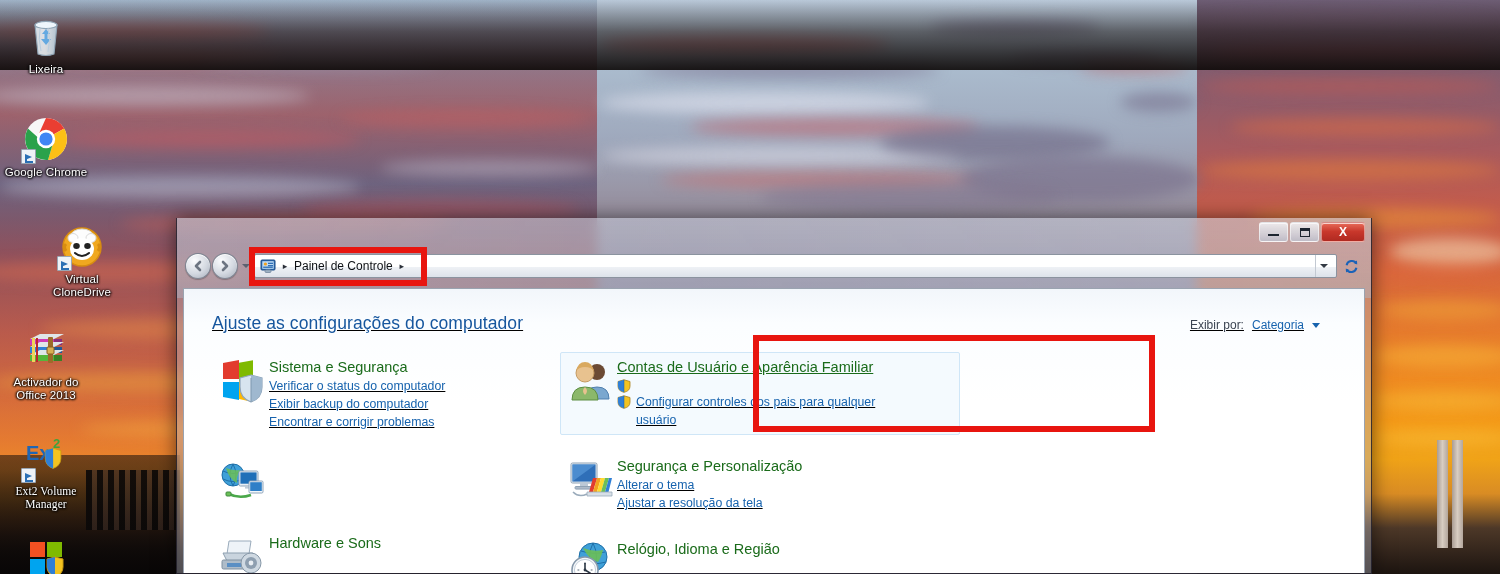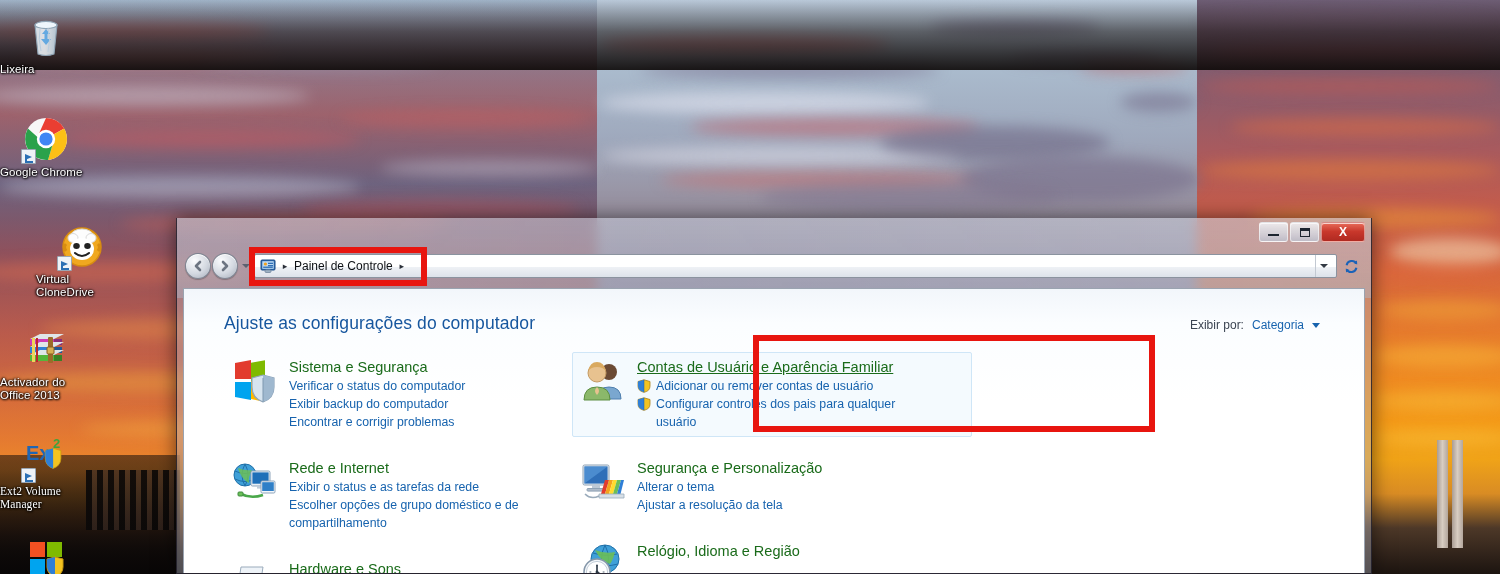--- a/index.html
+++ b/index.html
@@ -75,21 +75,21 @@
     background:linear-gradient(to bottom, rgba(25,18,16,0) 0%, rgba(22,16,14,.55) 45%, rgba(14,10,9,.92) 100%);
   }
 
   
   .tower { position:absolute; background:#c9bcb2; }
 
   
   #desktop-icons { position:absolute; left:0; top:0; width:96px; z-index:5; }
   .desk-icon {
     position:absolute; left:0; width:92px;
-    cursor:default;
+    text-align:center; cursor:default;
   }
   .desk-icon .glyph {
     width:48px; height:48px; margin:0 auto 3px;
     position:relative;
   }
   .desk-icon .label {
     color:#ffffff; font-size:11.5px; line-height:13px;
     text-shadow:1px 1px 2px #000, 0 0 3px #000, -1px 0 2px #000;
     letter-spacing:.1px;
   }
@@ -212,21 +212,21 @@
   }
   #search-input::placeholder{ color:#7e838c; font-style:italic; }
 
   
   #content-pane{
     position:absolute; left:6px; right:6px; top:70px; bottom:0;
     background:linear-gradient(to bottom,#f2f6fb 0%, #fbfdff 12%, #ffffff 40%, #ffffff 100%);
     border:1px solid #9aa3b0; border-bottom:none;
     overflow:hidden;
   }
-  #content-inner{ position:absolute; inset:0; padding:24px 28px 0 40px; }
+  #content-inner{ position:absolute; inset:0; padding:24px 28px 0 28px;text-decoration:underline; }
 
   #heading-row{ display:flex; align-items:baseline; }
   #page-title{
     font-size:17.5px; color:#16569e; font-weight:400; letter-spacing:.1px;
   }
   #viewby{
     margin-left:auto; display:flex; align-items:center; gap:8px; font-size:12px;
     padding-right:16px;
   }
   #viewby-label{ color:#3b4452; }
@@ -236,21 +236,21 @@
     border-top:5px solid #1763ae; cursor:pointer;
   }
 
   #cat-grid{
     margin-top:18px; display:flex; gap:0;
   }
   .cat-col{ width:340px; }
   .cat-col.right{ width:400px; margin-left:8px; }
 
   .cat-item{
-    display:flex; gap:10px; margin-bottom:16px; padding:4px 6px 5px 6px;
+    display:flex; gap:2px; margin-bottom:16px; padding:4px 6px 5px 6px;
     border:1px solid transparent; border-radius:2px;
   }
   .cat-item.hovered{
     background:#f4fafe; border:1px solid #cfe6f7;
   }
   .cat-icon{ width:48px;height:48px;flex:none; position:relative; }
   .cat-text{ padding-top:1px; }
   .cat-title{
     font-size:14.5px; color:#1a6b1a; line-height:19px; cursor:pointer;
     display:inline-block;
@@ -551,25 +551,20 @@
                 <path d="M7 10 q7 3 14 2 q-4 7 -3 13 q-8 -4 -11 -15z" fill="#6cbf58" opacity=".85"></path>
                 <rect x="20" y="13" width="19" height="15" rx="1.4" fill="#e8eef4" stroke="#8fa5bb"></rect>
                 <rect x="21.4" y="14.4" width="16.2" height="11.3" fill="#1f6fb8"></rect>
                 <rect x="26" y="28" width="7" height="2.6" fill="#bfcbd8"></rect>
                 <rect x="30" y="23" width="14" height="12" rx="1.2" fill="#f2f6fa" stroke="#8fa5bb"></rect>
                 <rect x="31.2" y="24.2" width="11.6" height="8.8" fill="#2f7fc7"></rect>
                 <path d="M10 36 q10 5 22 1" stroke="#4aa84a" stroke-width="2.6" fill="none"></path>
                 <rect x="7" y="34" width="5" height="4" rx="1" fill="#6cbf58" stroke="#3f8b3f"></rect>
               </svg>
             </span>
-            <div class="cat-text">
-              <div class="cat-title">Rede e Internet</div>
-              <div class="cat-link">Exibir o status e as tarefas da rede</div>
-              <div class="cat-link">Escolher opções de grupo doméstico e de compartilhamento</div>
-            </div>
           </div>
 
           <div class="cat-item">
             <span class="cat-icon">
               <svg width="48" height="48" viewBox="0 0 48 48">
                 <path d="M10 8 l22 0 -2 13 -22 0 z" fill="#eef3f8" stroke="#9aabbb"></path>
                 <path d="M4 20 l30 0 4 8 -30 0 z" fill="#c9d4de" stroke="#8fa0b0"></path>
                 <rect x="3" y="27" width="31" height="9" rx="1.5" fill="#aebcc9" stroke="#7f90a0"></rect>
                 <rect x="8" y="30" width="15" height="4" fill="#5a8fc4"></rect>
                 <circle cx="32" cy="30" r="10" fill="#cfd9e2" stroke="#8697a7"></circle>
@@ -601,21 +596,20 @@
             <div class="cat-text">
               <div class="cat-title">Contas de Usuário e Aparência Familiar</div>
               <div class="cat-link with-shield">
                 <span class="shield-mini">
                   <svg width="14" height="14" viewBox="0 0 14 14">
                     <path d="M7 .8 l6 1.7 0 4.6 q0 5 -6 6.2 q-6 -1.2 -6 -6.2 l0 -4.6 z" fill="#f3c320" stroke="#a9801a" stroke-width=".8"></path>
                     <path d="M7 .8 l-6 1.7 0 4.6 q0 5 6 6.2 z" fill="#2f7fd6"></path>
                     <path d="M7 .8 l0 12.5" stroke="#1d5fa5" stroke-width=".5"></path>
                   </svg>
                 </span>
-                <span>Adicionar ou remover contas de usuário</span>
               </div>
               <div class="cat-link with-shield" style="max-width:260px;">
                 <span class="shield-mini">
                   <svg width="14" height="14" viewBox="0 0 14 14">
                     <path d="M7 .8 l6 1.7 0 4.6 q0 5 -6 6.2 q-6 -1.2 -6 -6.2 l0 -4.6 z" fill="#f3c320" stroke="#a9801a" stroke-width=".8"></path>
                     <path d="M7 .8 l-6 1.7 0 4.6 q0 5 6 6.2 z" fill="#2f7fd6"></path>
                     <path d="M7 .8 l0 12.5" stroke="#1d5fa5" stroke-width=".5"></path>
                   </svg>
                 </span>
                 <span>Configurar controles dos pais para qualquer usuário</span>

